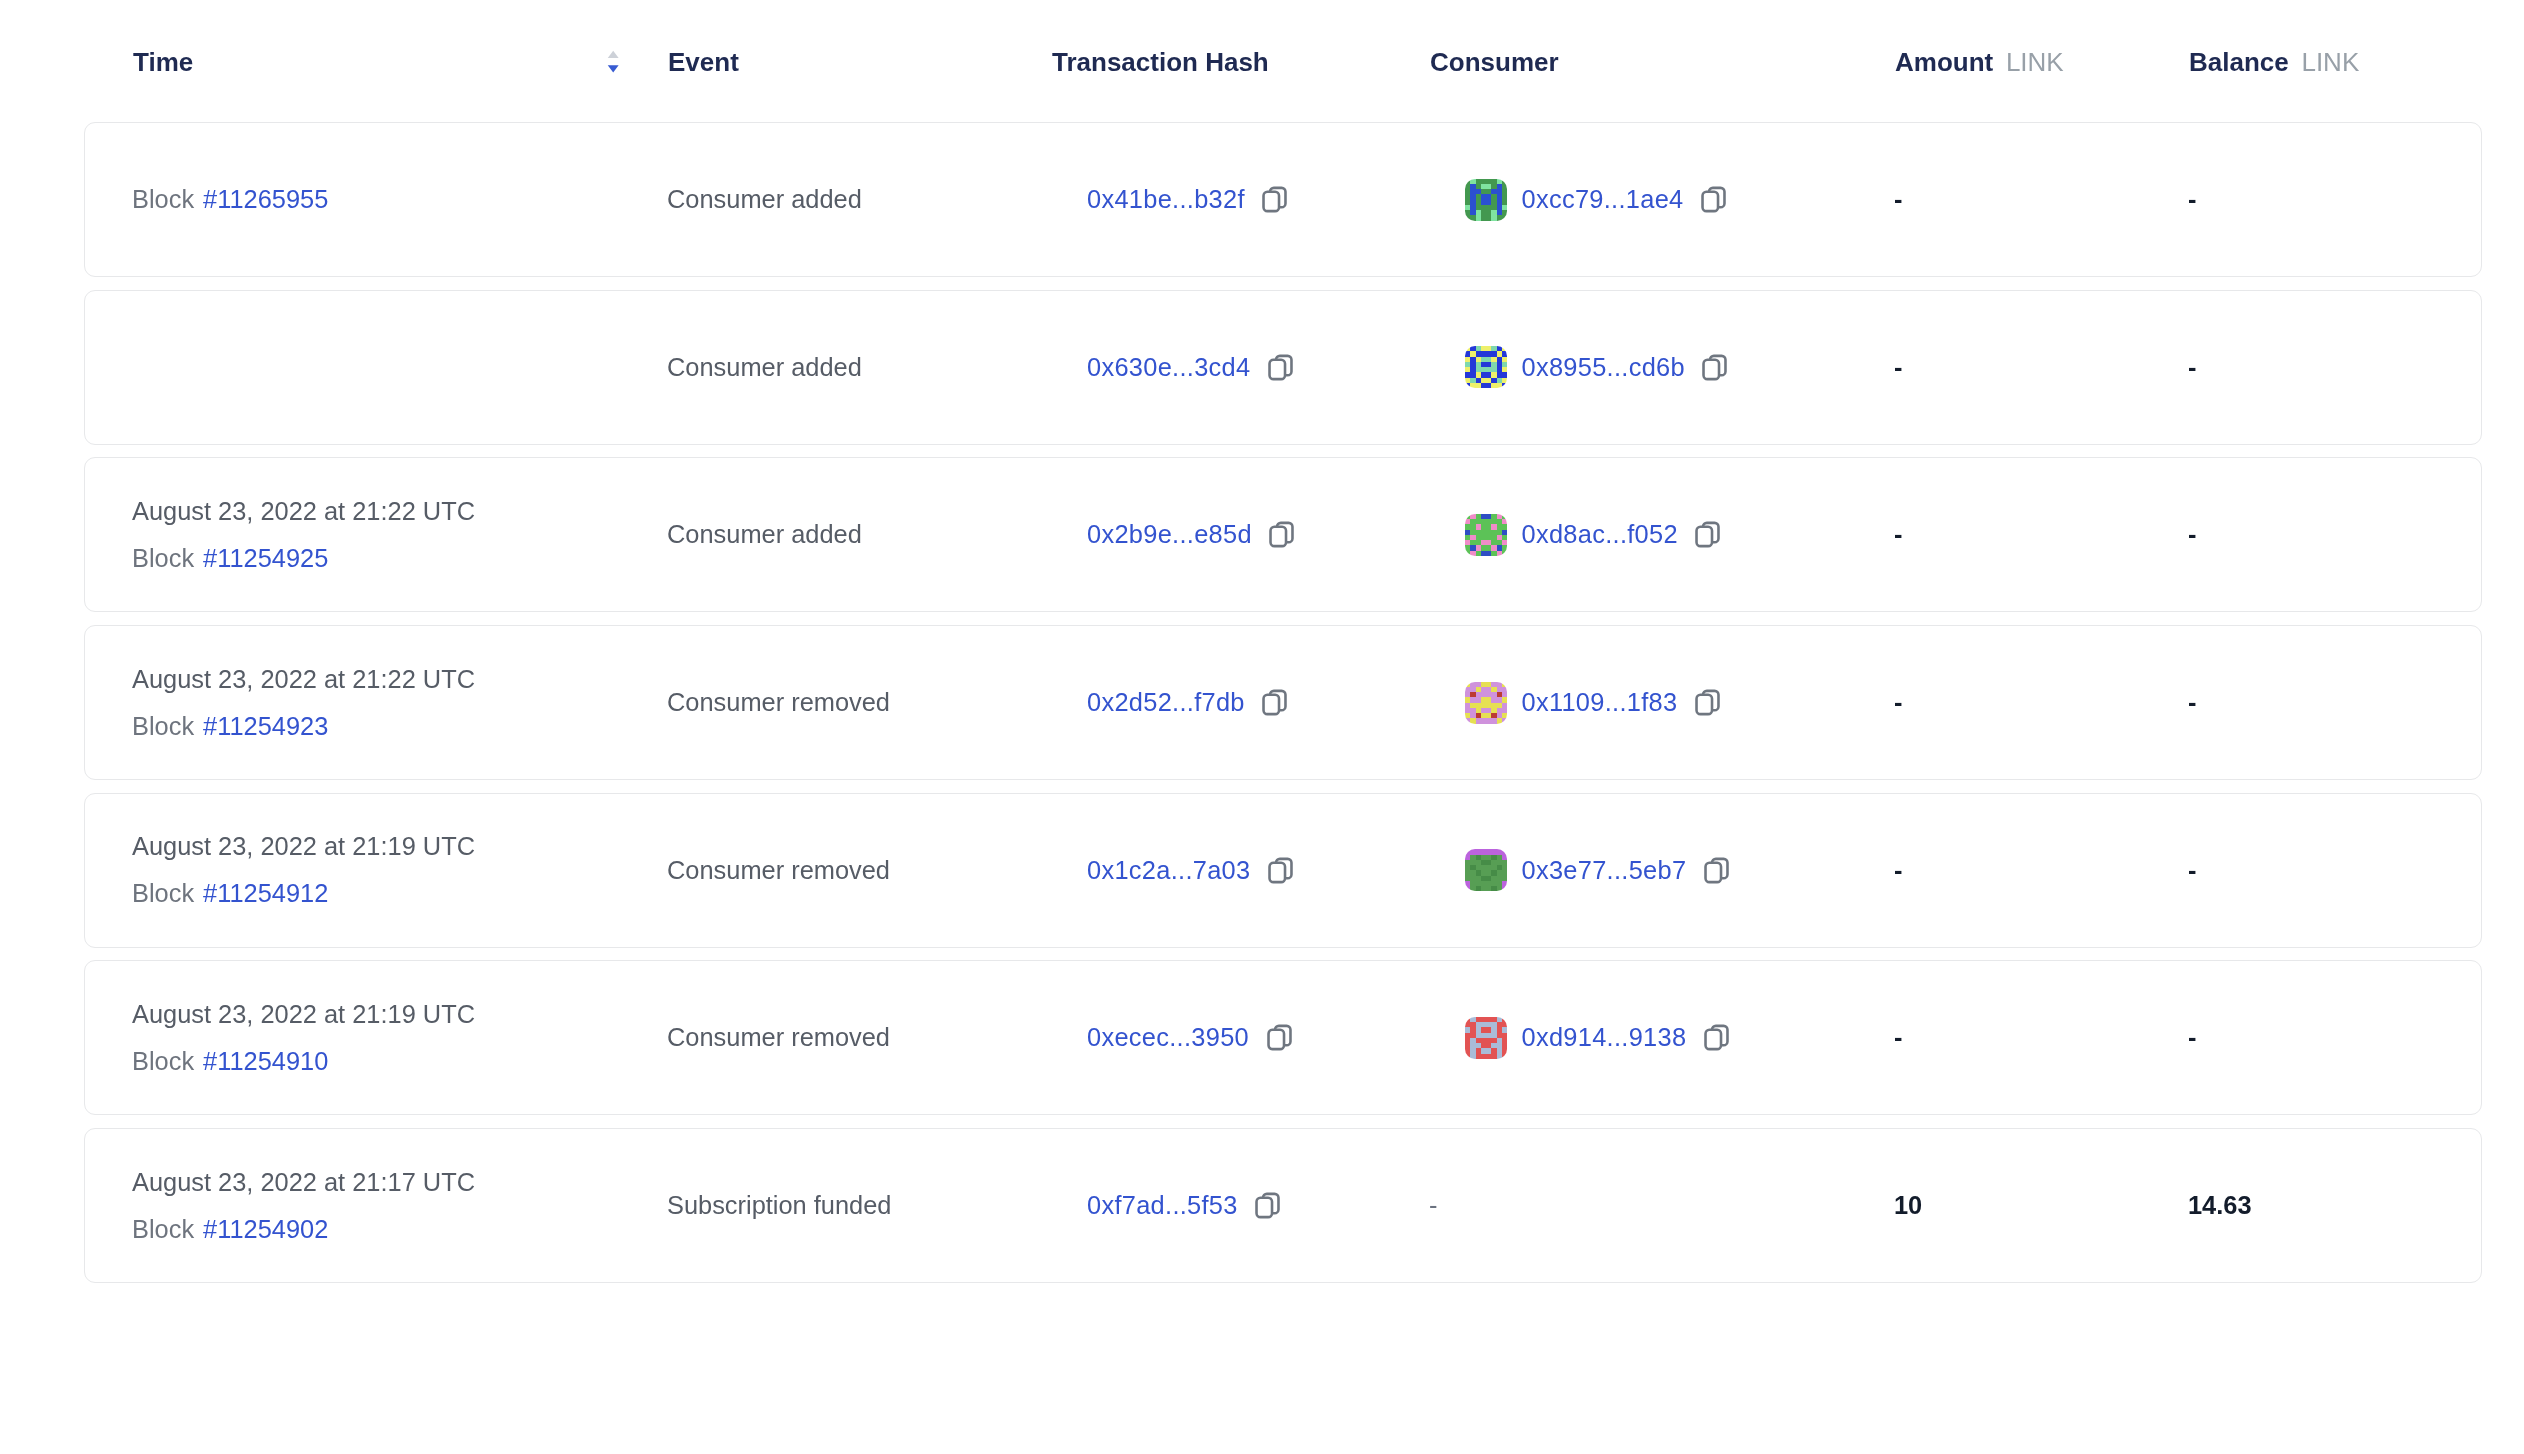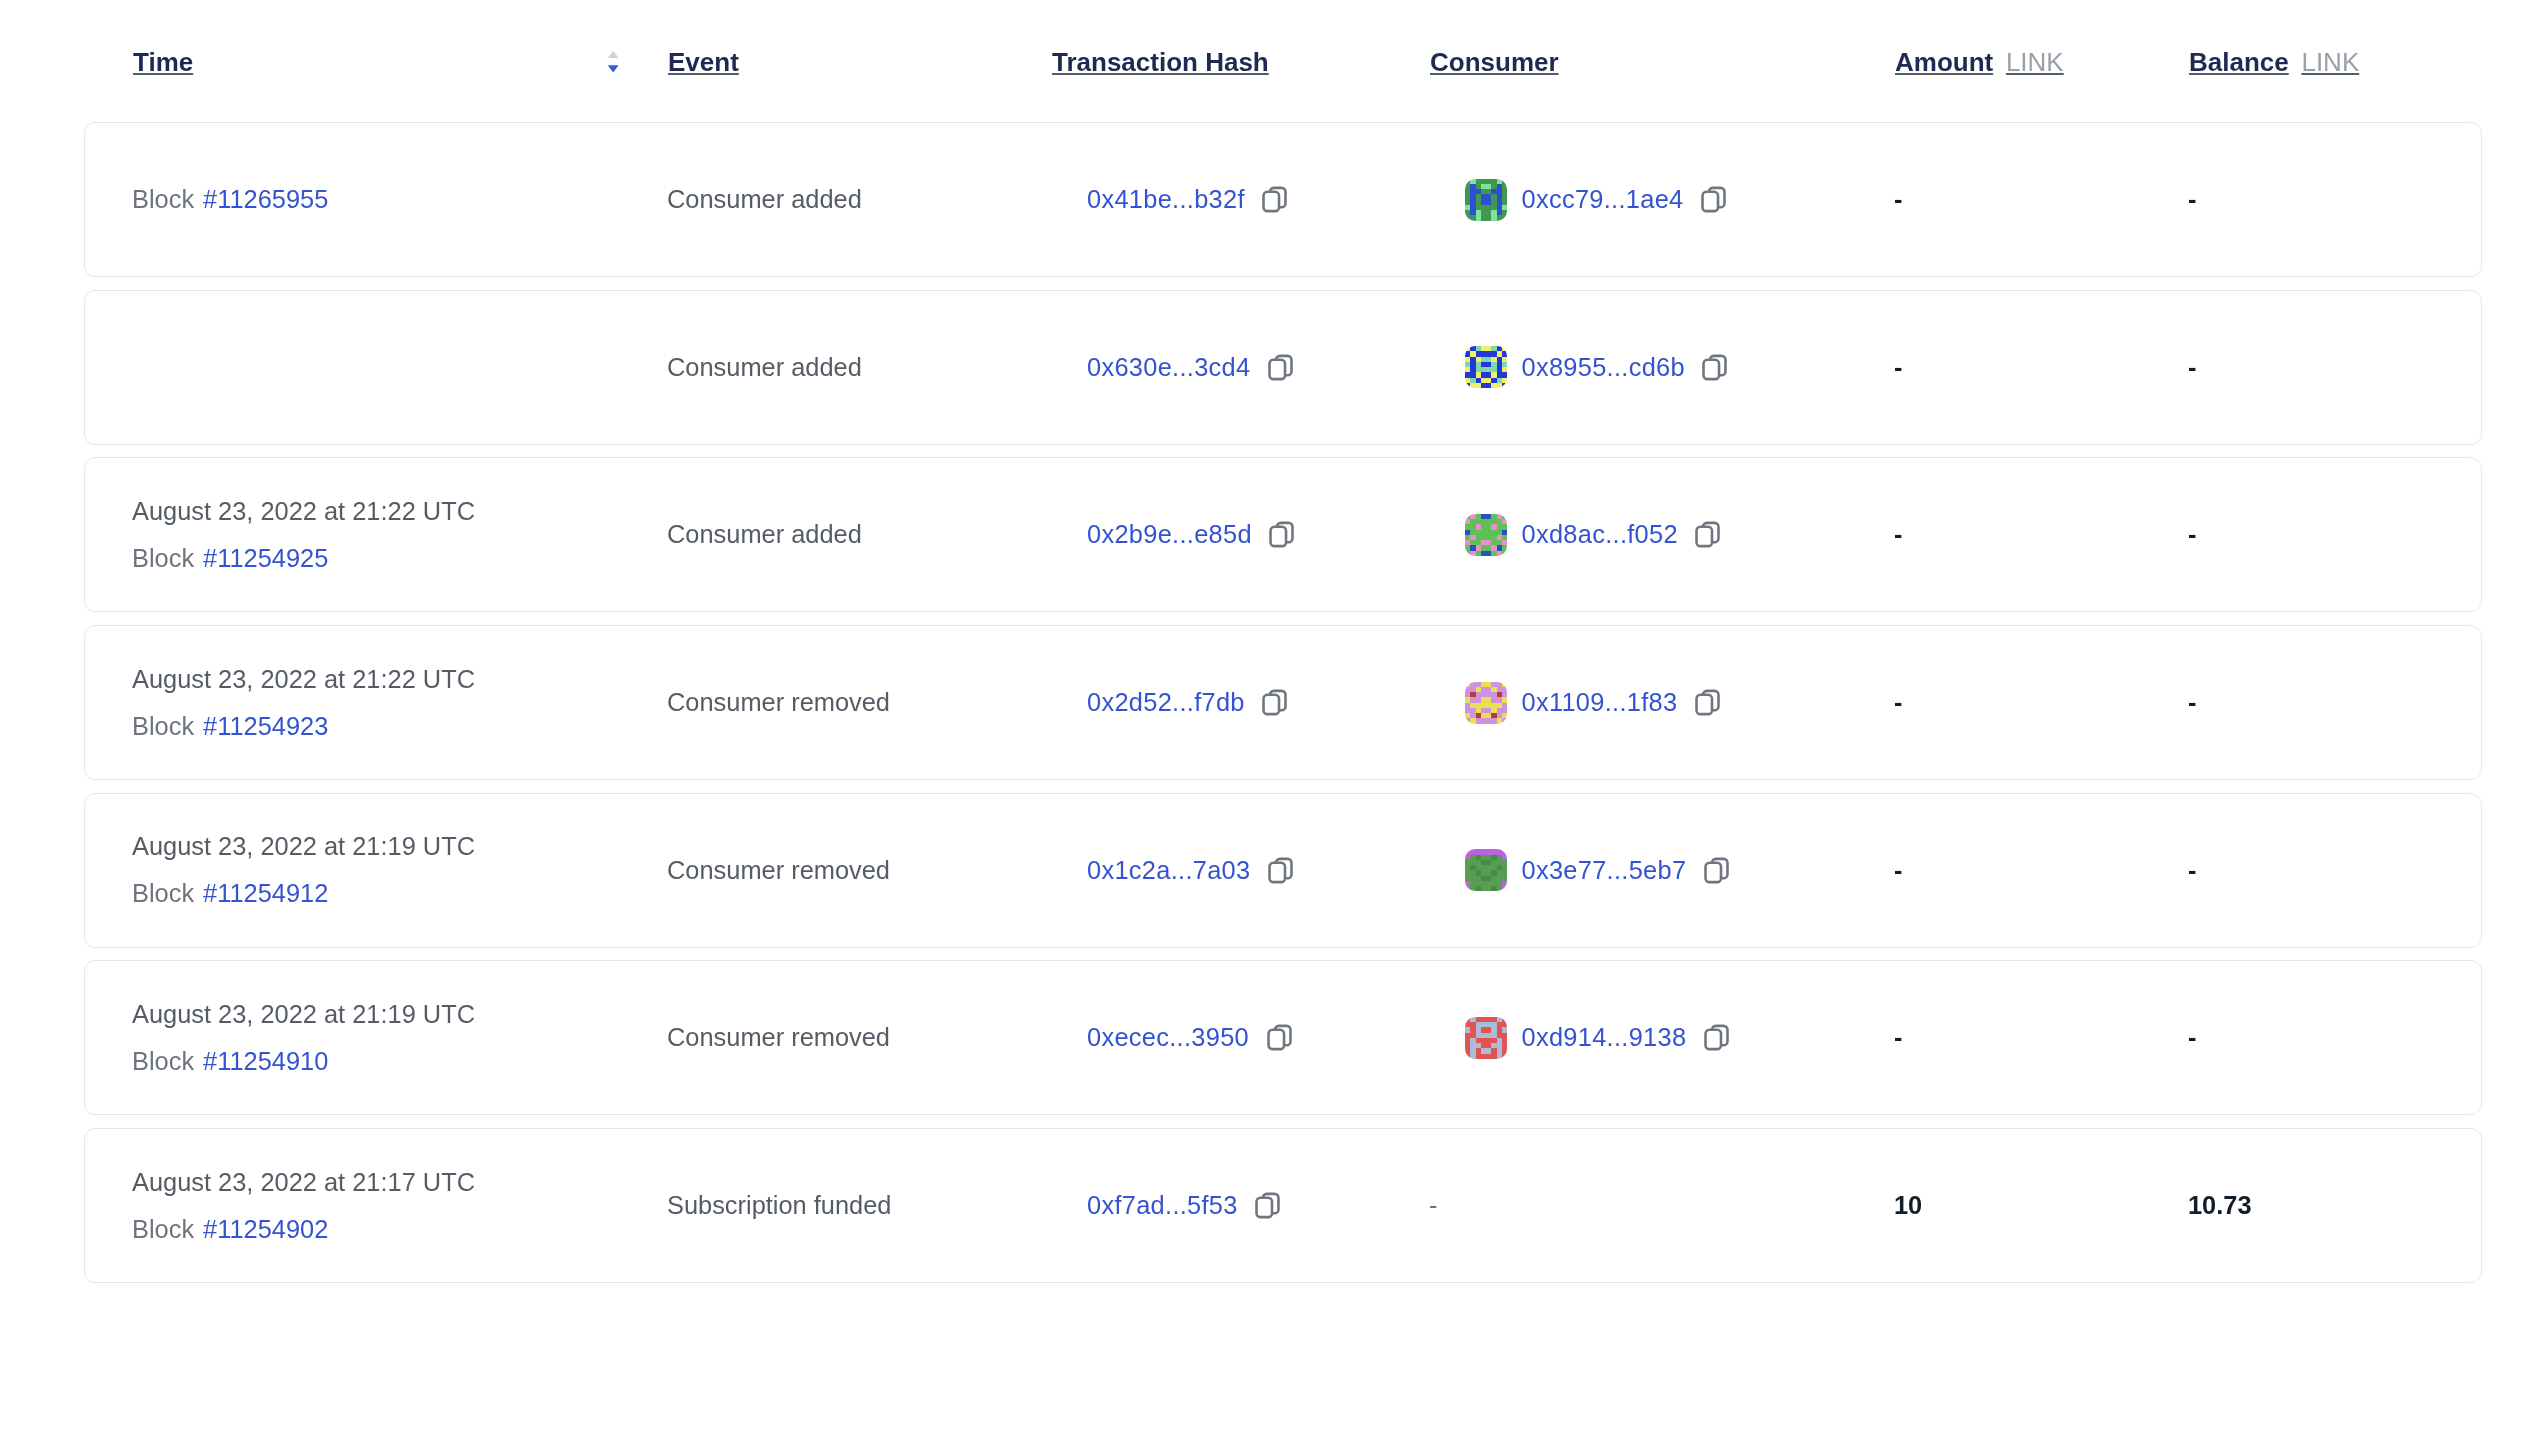--- a/index.html
+++ b/index.html
@@ -49,21 +49,20 @@
   
   .grid-cols {
     display: grid;
     grid-template-columns: 535px 384px 378px 465px 294px 1fr;
     align-items: center;
   }
   .thead {
     margin: 0 0 0 84px;
     width: 2398px;
     padding: 47px 49px 44px 49px;
-    text-decoration: underline;
   }
   .th {
     font-size: 26px;
     font-weight: 700;
     color: #1f2a52;
     display: flex;
     align-items: center;
   }
   .th .unit {
     font-weight: 400;
@@ -720,17 +719,17 @@
           <svg width="31" height="31" viewBox="0 0 24 24">
             <rect x="8.5" y="3" width="12" height="15" rx="3" fill="none" stroke="#6f7680" stroke-width="2"></rect>
             <rect x="3.5" y="6" width="12" height="15" rx="3" fill="#ffffff" stroke="#6f7680" stroke-width="2"></rect>
           </svg>
         </span>
     </div>
     <div class="cell">
       <span class="dash-gray">-</span>
     </div>
     <div class="cell num">10</div>
-    <div class="cell num">10.73</div>
+    <div class="cell num">14.63</div>
   </div>
 
 </div>
 
 
 </body></html>

